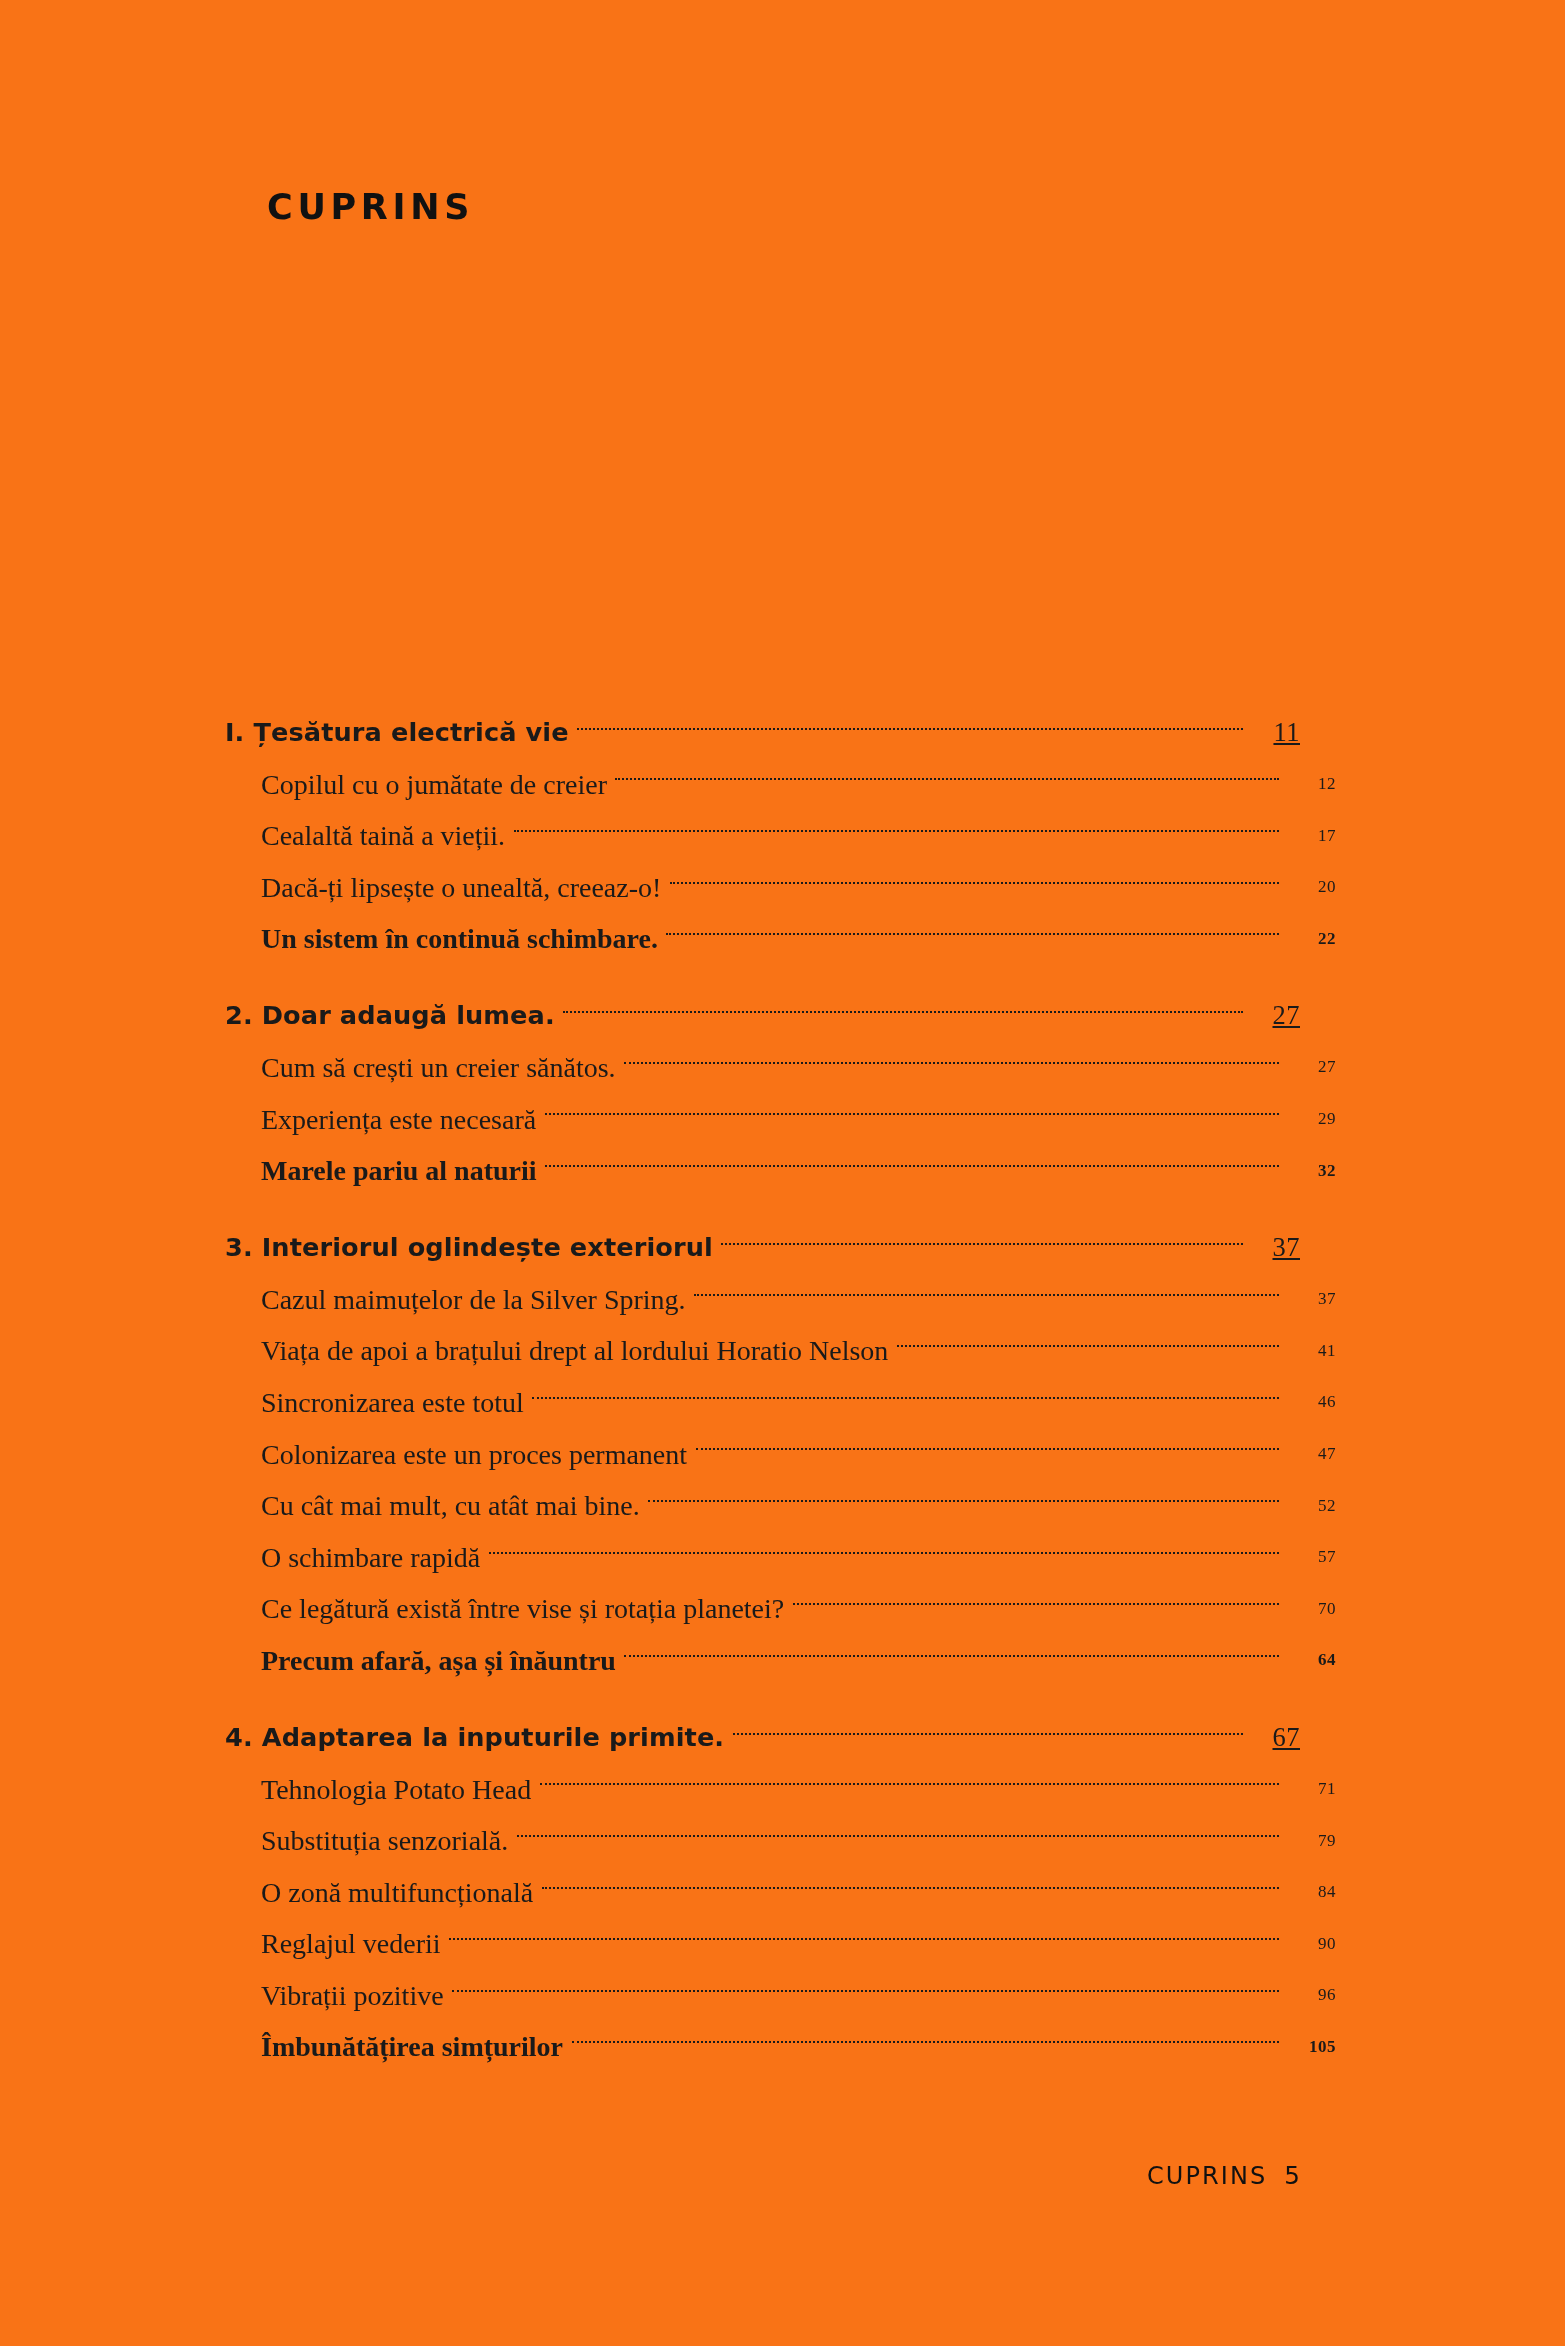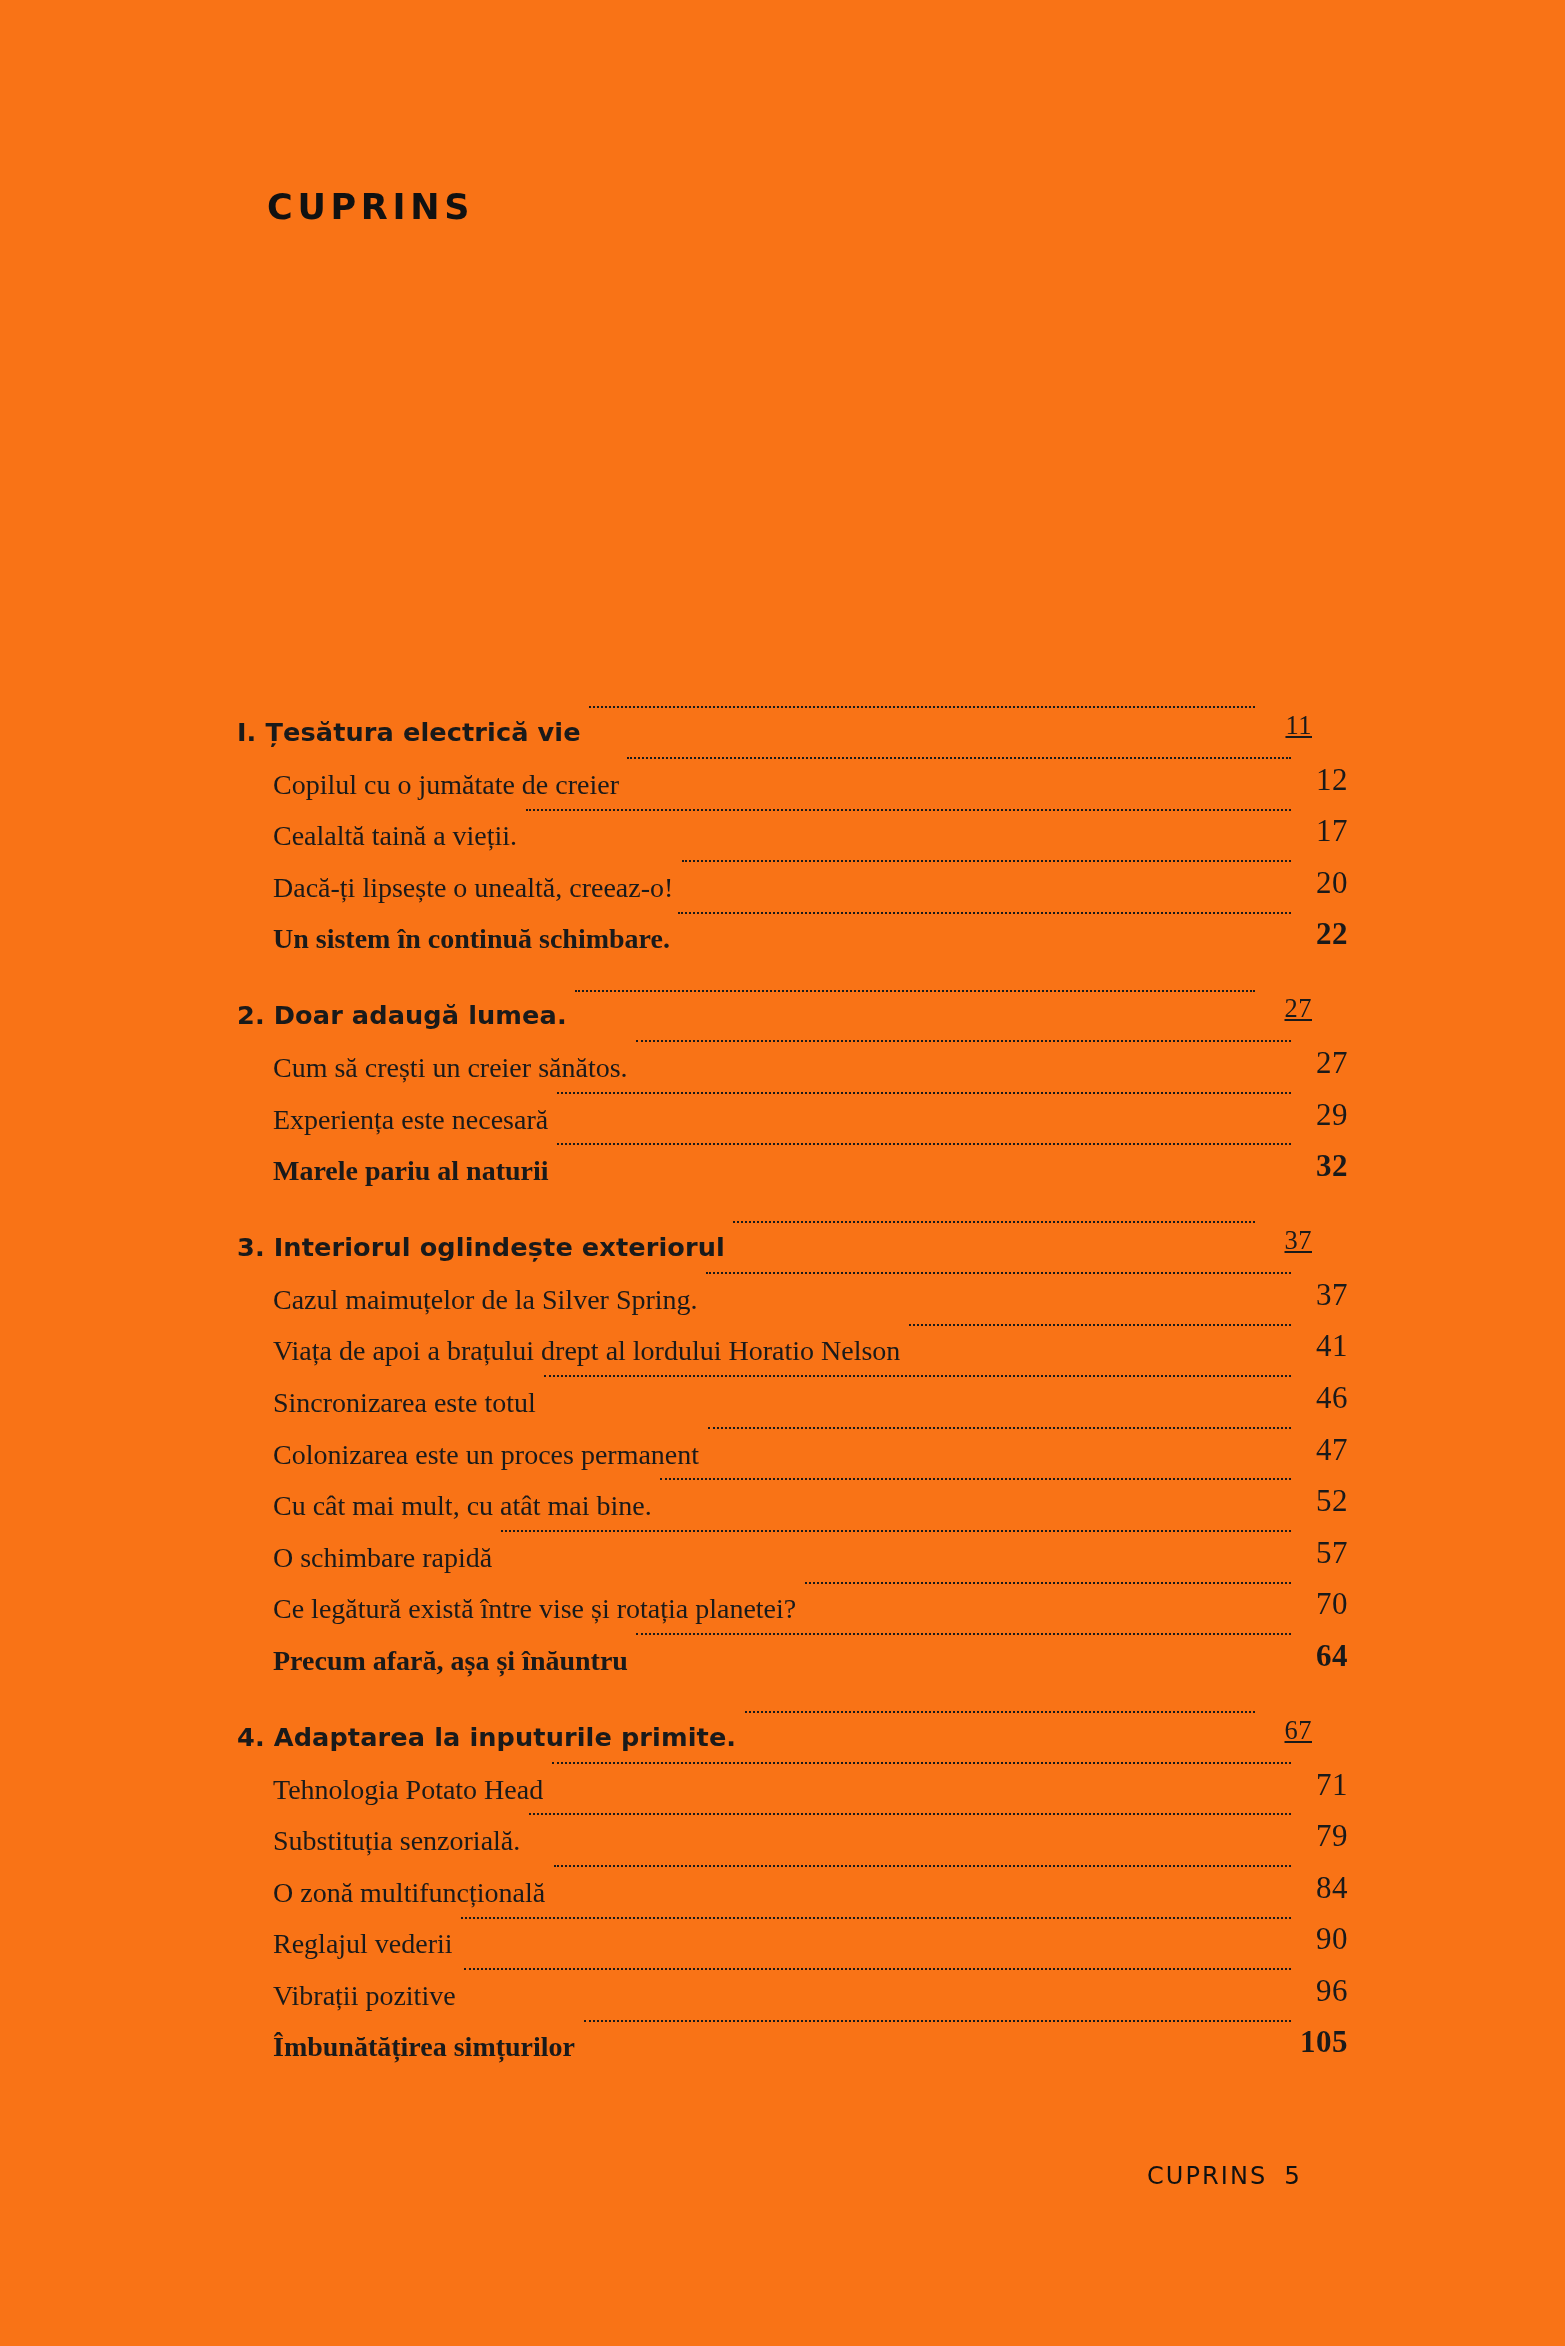--- a/index.html
+++ b/index.html
@@ -37,45 +37,44 @@
     width: 1075px;
   }
   .group {
     margin-bottom: 32px;
   }
   .group:last-child {
     margin-bottom: 0;
   }
   .entry {
     display: flex;
-    align-items: flex-start;
+    align-items: center;
     width: 100%;
     margin-bottom: 6.6px;
-    margin-left: 12px;
   }
   .entry:last-child {
     margin-bottom: 0;
     font-weight: bold;
   }
   .entry .label {
     white-space: nowrap;
     font-size: 28px;
     line-height: 45px;
   }
   .entry .leader {
     flex: 1 1 auto;
     min-width: 13.2px;
     margin: 0 7.6px 0 8.5px;
     position: relative;
     top: -4.7px;
     border-bottom: 2.8px dotted #1a1a1a;
   }
   .entry .page-num {
     white-space: nowrap;
-    font-size: 31px;
+    font-size: 17px;
     text-align: right;
     min-width: 49px;
     letter-spacing: 0.5px;
   }
   
   .entry.chapter .label {
     font-family: "DejaVu Sans", sans-serif;
     font-weight: 700;
     font-size: 25.6px;
     letter-spacing: 0.1px;

